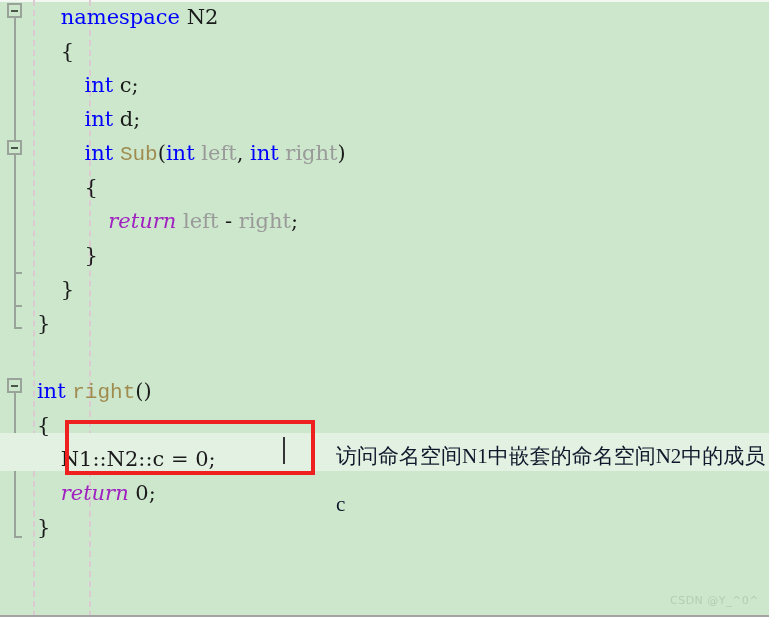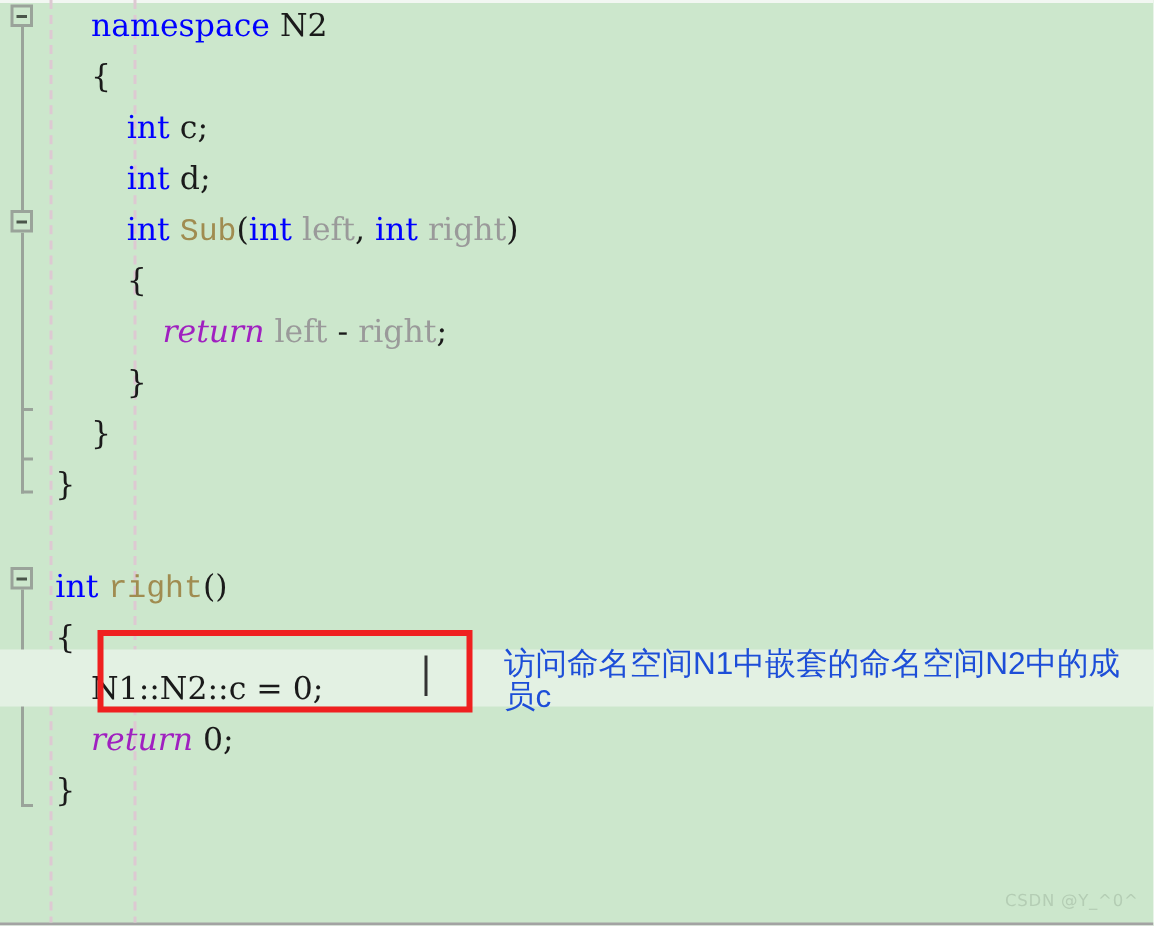--- a/index.html
+++ b/index.html
@@ -118,24 +118,24 @@
     height: 27px;
     background: #333333;
   }
 
   
   .annotation {
     position: absolute;
     left: 336px;
     top: 432px;
     width: 430px;
-    color: #1d4ed8;
-    font-family: Liberation Sans, sans-serif;
+    color: #0f172a;
+    font-family: Liberation Serif, serif;
     font-size: 21px;
-    line-height: 22px;
+    line-height: 48px;
     white-space: pre-wrap;
   }
 
   
   .watermark {
     position: absolute;
     right: 10px;
     top: 594px;
     color: #b4cdb4;
     font-family: "DejaVu Sans", sans-serif;

